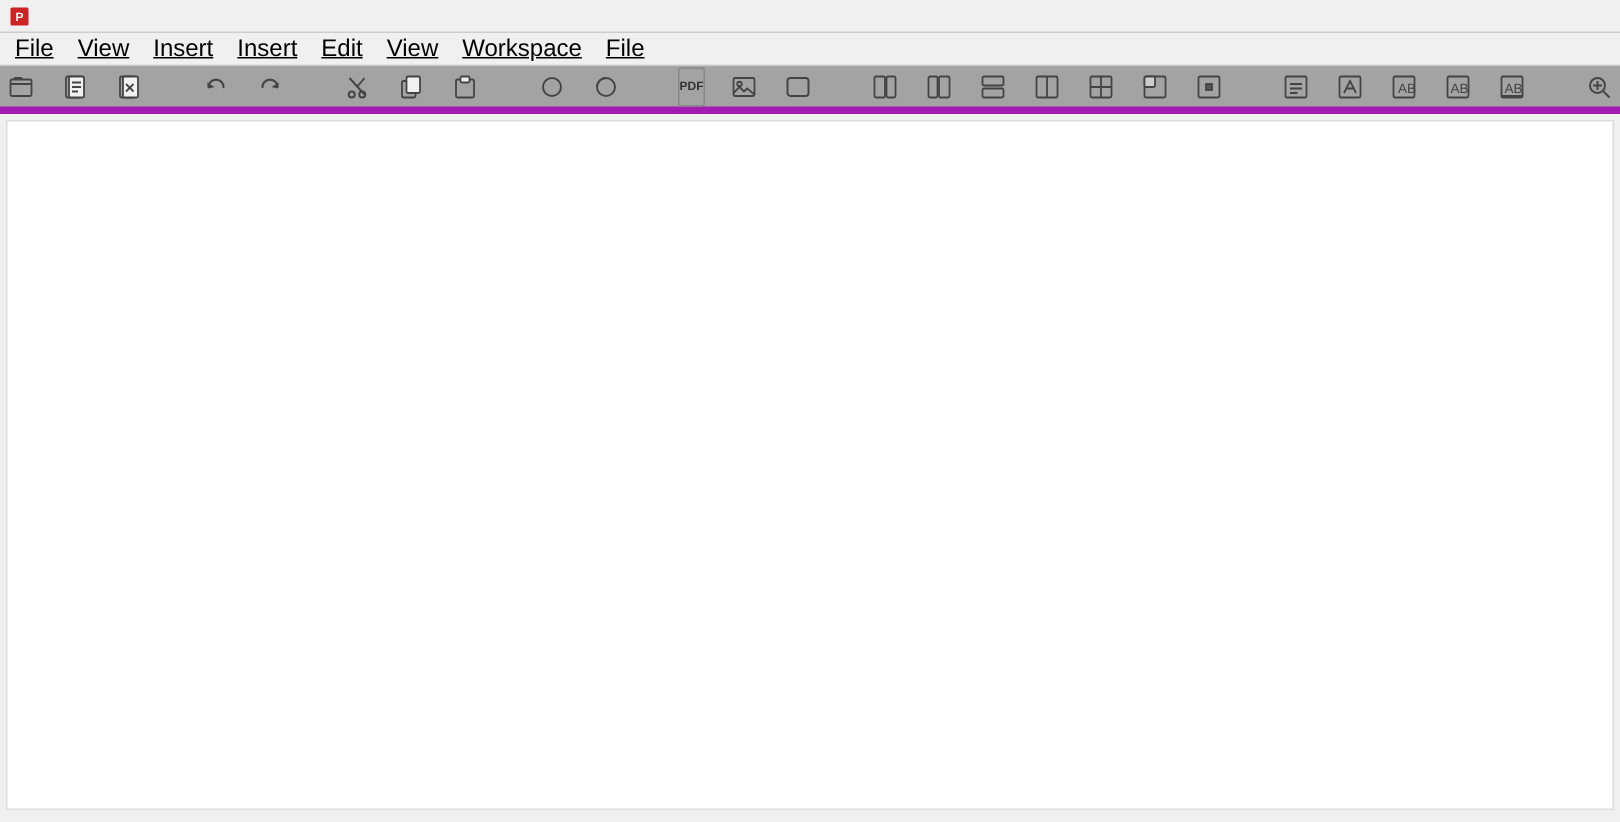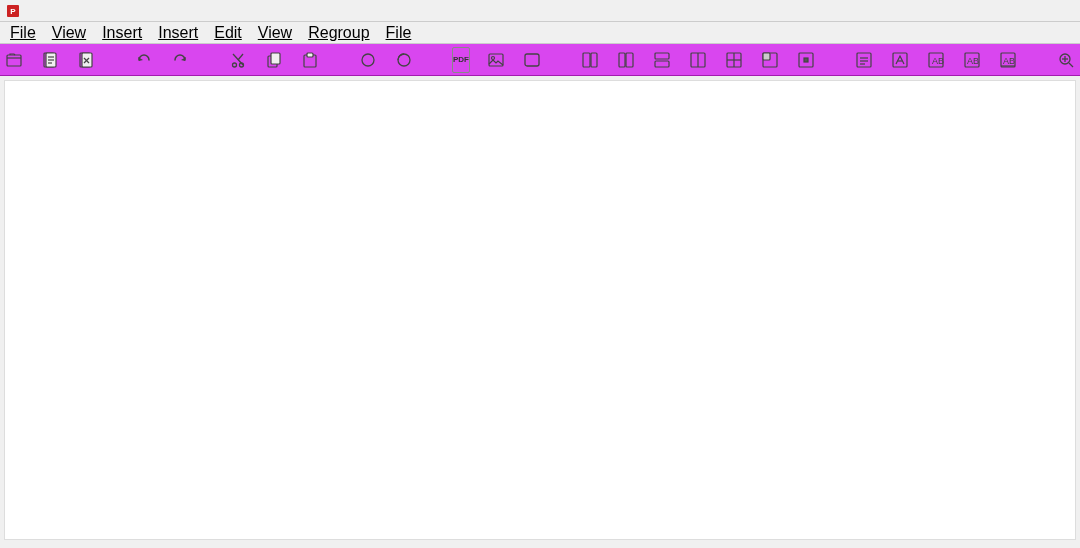--- a/index.html
+++ b/index.html
@@ -49,27 +49,27 @@
       color: #000;
       cursor: pointer;
       border-radius: 2px;
     }
     .menu-item.underline {
       text-decoration: underline;
     }
 
     
     #toolbar {
-      background: #d946ef;
+      background: #a3a3a3;
       height: 32px;
       display: flex;
       align-items: center;
       padding: 2px 4px;
       gap: 16px;
-      border-bottom: 1px solid #a21caf;
+      border-bottom: 5px solid #a21caf;
     }
     .toolbar-btn {
       width: 26px;
       height: 26px;
       display: flex;
       align-items: center;
       justify-content: center;
       border: 1px solid transparent;
       border-radius: 3px;
       cursor: pointer;
@@ -111,21 +111,21 @@
   </div>
 </div>
 
 <div id="menu-bar">
   <div class="menu-item underline">File</div>
   <div class="menu-item underline">View</div>
   <div class="menu-item underline">Insert</div>
   <div class="menu-item underline">Insert</div>
   <div class="menu-item underline">Edit</div>
   <div class="menu-item underline">View</div>
-  <div class="menu-item underline">Regroup</div>
+  <div class="menu-item underline">Workspace</div>
   <div class="menu-item underline">File</div>
 </div>
 
 <div id="toolbar">
 
   <button class="toolbar-btn" title="Open">
     <svg class="icon-svg" viewBox="0 0 18 18" fill="none" stroke="#444" stroke-width="1.2">
       <rect x="2" y="4" width="14" height="11" rx="1"></rect>
       <path d="M2 7h14"></path>
       <path d="M5 4V3h4l1 1"></path>

